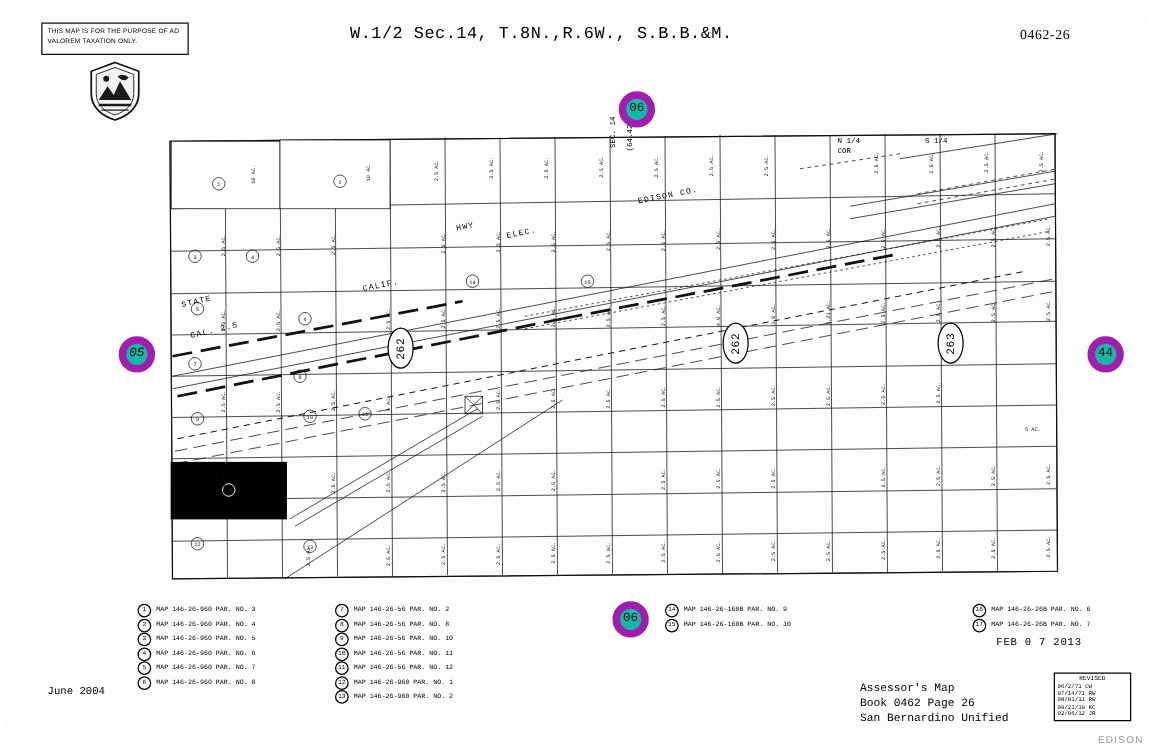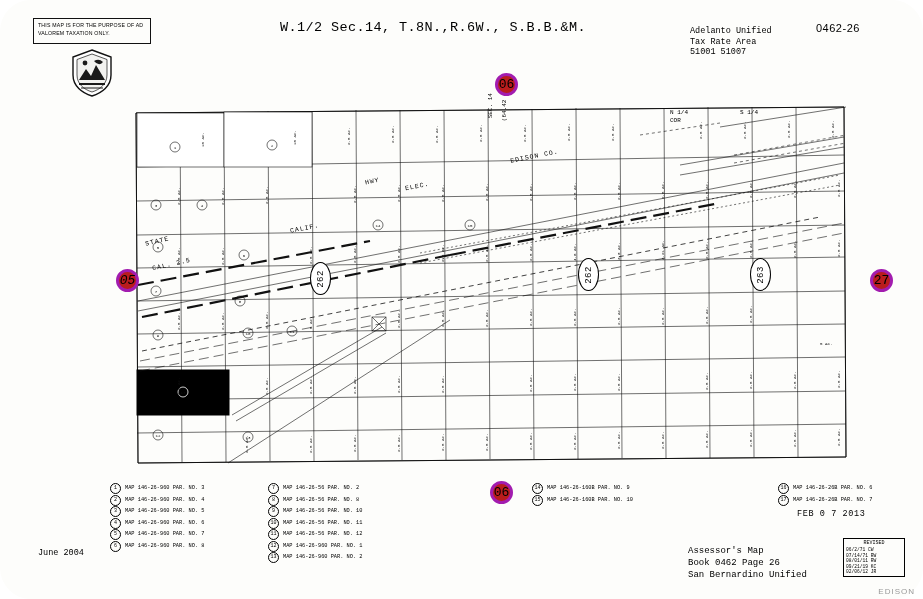--- a/index.html
+++ b/index.html
@@ -62,43 +62,43 @@
     font-size: 8.5px;
     line-height: 1.25;
     font-family: "Liberation Mono", monospace;
     white-space: nowrap;
   }
   .book-page {
     position: absolute;
     left: 816px;
     top: 22px;
     font-size: 11px;
-    font-family: Liberation Sans, sans-serif;
+    font-family: Liberation Serif, serif;
     letter-spacing: 0.5px;
   }
 
   
   .map-area {
     position: absolute;
     left: 120px;
     top: 105px;
     width: 740px;
     height: 360px;
   }
   .map-area svg { display: block; }
 
   
   .circ {
     position: absolute;
-    border: 3px solid #a21caf;
+    border: 6px solid #a21caf;
     border-radius: 50%;
-    font-size: 13px;
+    font-size: 10px;
     font-family: "Liberation Mono", monospace;
     text-align: center;
-    background: #b91c1c;
+    background: #14b8a6;
     display: flex;
     align-items: center;
     justify-content: center;
   }
   .circ.sm { width: 17px; height: 17px; }
 
   .oval {
     position: absolute;
     border: 1.2px solid #000;
     border-radius: 50%;
@@ -220,25 +220,20 @@
       <path d="M9 32 L16 21 L21 28 L26 17 L35 32 Z" fill="#1a1a1a"></path>
       <path d="M9 36 L35 36" stroke="#1a1a1a" stroke-width="2"></path>
       <circle cx="15" cy="15" r="2.4" fill="#1a1a1a"></circle>
       <path d="M24 13 q5 -3 9 1 q-4 5 -9 -1 z" fill="#1a1a1a"></path>
       <path d="M11 40 L33 40" stroke="#1a1a1a" stroke-width="1"></path>
     </svg>
   </div>
 
   <div class="map-title">W.1/2 Sec.14, T.8N.,R.6W., S.B.B.&amp;M.</div>
 
-  <div class="tra-block">
-    <div>Adelanto Unified</div>
-    <div>Tax Rate Area</div>
-    <div>51001 51007</div>
-  </div>
 
   <div class="book-page">0462-26</div>
 
   <div class="map-area">
     <svg width="740" height="360" viewBox="0 0 740 360">
       <defs>
         <style>
           .th { stroke:#111; stroke-width:1; fill:none; }
           .tn { stroke:#111; stroke-width:0.6; fill:none; }
           .dash { stroke:#111; stroke-width:2.2; fill:none; stroke-dasharray:16 7; }
@@ -459,24 +454,24 @@
     <div class="road-label" style="left:285px; top:78px; transform:rotate(-11deg);">ELEC.</div>
     <div class="road-label" style="left:25px; top:133px; transform:rotate(-13deg);">STATE</div>
     <div class="road-label" style="left:32px; top:156px; transform:rotate(-13deg);">CAL. 2.5</div>
     <div class="road-label" style="left:245px; top:73px; transform:rotate(-11deg);">HWY</div>
     <div class="sec-corner" style="left:358px; top:-3px; transform:rotate(-90deg);">SEC. 14</div>
     <div class="sec-corner" style="left:370px; top:-2px; transform:rotate(-90deg);">(64.42 )</div>
     <div class="sec-corner" style="left:550px; top:4px;">N 1/4<br>COR</div>
     <div class="sec-corner" style="left:620px; top:4px;">S 1/4</div>
   </div>
 
-  <div class="circ sm" style="left:116px; top:269px;font-style:italic;">05</div>
+  <div class="circ sm" style="left:95px; top:269px;font-style:italic;">05</div>
   <div class="circ sm" style="left:495px; top:73px;">06</div>
   <div class="circ sm" style="left:490px; top:481px;">06</div>
-  <div class="circ sm" style="left:870px; top:269px;">27</div>
+  <div class="circ sm" style="left:870px; top:269px;">44</div>
 
   <div class="oval" style="left:310px; top:262px;">
     <span>262</span>
   </div>
   <div class="oval" style="left:578px; top:258px;">
     <span>262</span>
   </div>
   <div class="oval" style="left:750px; top:258px;">
     <span>263</span>
   </div>

